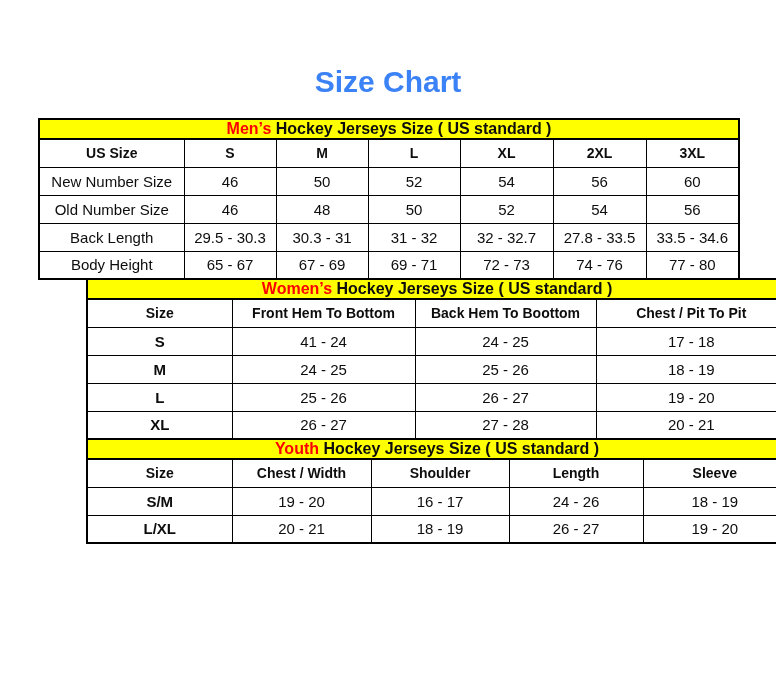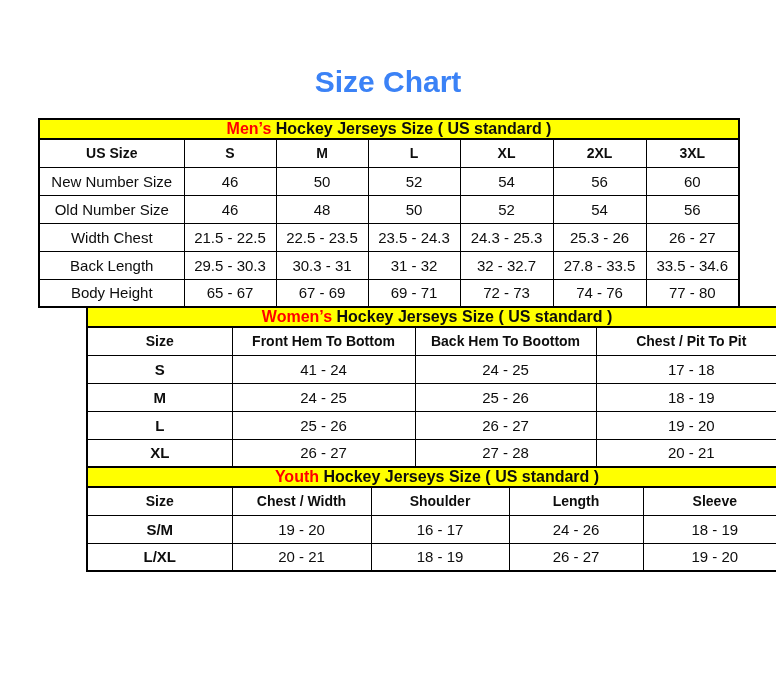--- a/index.html
+++ b/index.html
@@ -124,29 +124,20 @@
           <tr>
             <td>Old Number Size</td>
             <td>46</td>
             <td>48</td>
             <td>50</td>
             <td>52</td>
             <td>54</td>
             <td>56</td>
           </tr>
           <tr>
-            <td>Width Chest</td>
-            <td>21.5 - 22.5</td>
-            <td>22.5 - 23.5</td>
-            <td>23.5 - 24.3</td>
-            <td>24.3 - 25.3</td>
-            <td>25.3 - 26</td>
-            <td>26 - 27</td>
-          </tr>
-          <tr>
             <td>Back Length</td>
             <td>29.5 - 30.3</td>
             <td>30.3 - 31</td>
             <td>31 - 32</td>
             <td>32 - 32.7</td>
             <td>27.8 - 33.5</td>
             <td>33.5 - 34.6</td>
           </tr>
           <tr>
             <td>Body Height</td>

